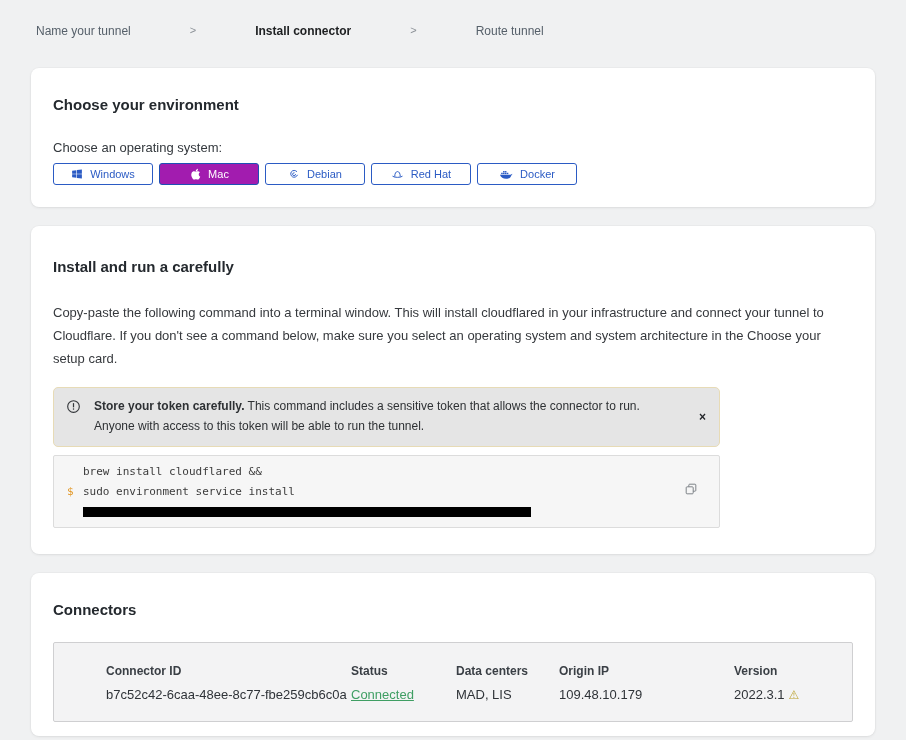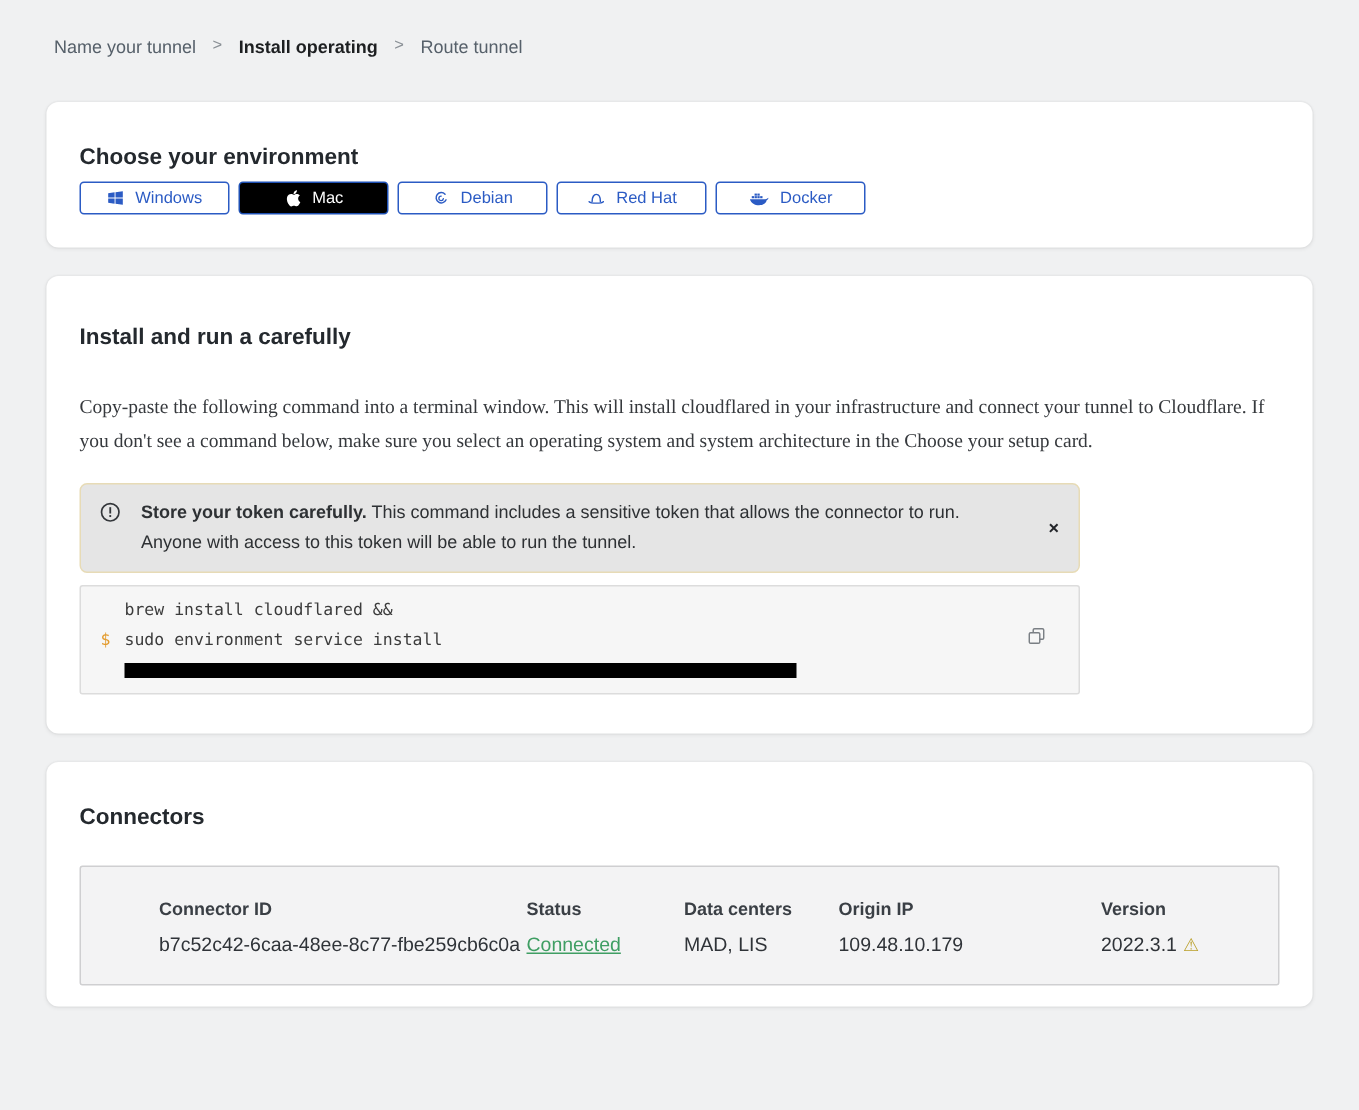--- a/index.html
+++ b/index.html
@@ -1,21 +1,21 @@
 <!DOCTYPE html>
 <html><head>
 <meta charset="utf-8">
 <style>
   html,body { margin:0; padding:0; background:#f0f1f2; }
   .page {
     position:relative; width:906px; height:740px; overflow:hidden;
     background:#f0f1f2; font-family:"Liberation Sans", sans-serif;
   }
   
-  .breadcrumb { padding:24px 0 0 36px; font-size:12px; color:#56606a; display:flex; align-items:flex-start; }
+  .breadcrumb { padding:24px 0 0 36px; font-size:12px; color:#56606a; display:flex; align-items:flex-start;gap:48px; }
   .crumb { color:#56606a; }
   .crumb.active { color:#1d1f21; font-weight:700; }
   .crumb-sep { margin:0 11px; color:#8a9096; font-size:11px; }
 
   
   .card {
     margin:0 31px; background:#ffffff; border-radius:8px;
     box-shadow:0 1px 3px rgba(0,0,0,0.07), 0 0 0 1px rgba(0,0,0,0.02);
   }
   .card-1 { margin-top:30px; padding:28px 22px 22px 22px; }
@@ -26,25 +26,25 @@
   
   .os-label { margin-top:27px; font-size:13px; color:#33383d; }
   .os-row { margin-top:8px; display:flex; gap:6px; }
   .os-btn {
     box-sizing:border-box; width:100px; height:22px;
     display:inline-flex; align-items:center; justify-content:center; gap:7px;
     background:#fff; border:1px solid #2b5bc4; border-radius:3px;
     color:#2b5bc4; font-size:11px; font-family:"Liberation Sans", sans-serif;
     cursor:pointer; padding:0;
   }
-  .os-btn.selected { background:#000000; border-color:#1e50b4; color:#fff; }
+  .os-btn.selected { background:#a21caf; border-color:#1e50b4; color:#fff; }
   .os-btn svg { display:block; }
 
   
-  .desc { margin-top:26px; font-size:13px; line-height:1.78; color:#36393d; max-width:795px;font-family:Liberation Serif, serif; }
+  .desc { margin-top:26px; font-size:13px; line-height:1.78; color:#36393d; max-width:795px; }
 
   
   .banner {
     position:relative; box-sizing:border-box; width:667px; margin-top:17px;
     background:#e5e5e5; border:1px solid #e7dbb6; border-radius:5px;
     padding:9px 44px 9px 40px; font-size:12px; line-height:1.65; color:#2e3134;
   }
   .banner-icon { position:absolute; left:12px; top:11px; }
   .banner-bold { font-weight:700; }
   .banner-close {
@@ -79,27 +79,28 @@
   .version-warn { color:#b99f28; font-size:12px; margin-left:4px; }
 </style>
 </head>
 <body>
 
 <div class="page">
 
   <div class="breadcrumb">
     <span class="crumb">Name your tunnel</span>
     <span class="crumb-sep">&gt;</span>
-    <span class="crumb active">Install operating</span>
+    <span class="crumb active">Install connector</span>
     <span class="crumb-sep">&gt;</span>
     <span class="crumb">Route tunnel</span>
   </div>
 
   <div class="card card-1">
     <h2 class="card-title">Choose your environment</h2>
+    <div class="os-label">Choose an operating system:</div>
     <div class="os-row">
 
       <button class="os-btn">
         <span>
           <svg width="12" height="12" viewBox="0 0 16 16">
             <path fill="#2b5bc4" d="M1.5 3.7 L7.2 2.9 V7.6 H1.5 Z M8 2.8 L14.5 1.9 V7.6 H8 Z M1.5 8.4 H7.2 V13.1 L1.5 12.3 Z M8 8.4 H14.5 V14.1 L8 13.2 Z"></path>
           </svg>
         </span>
         <span>Windows</span>
       </button>

